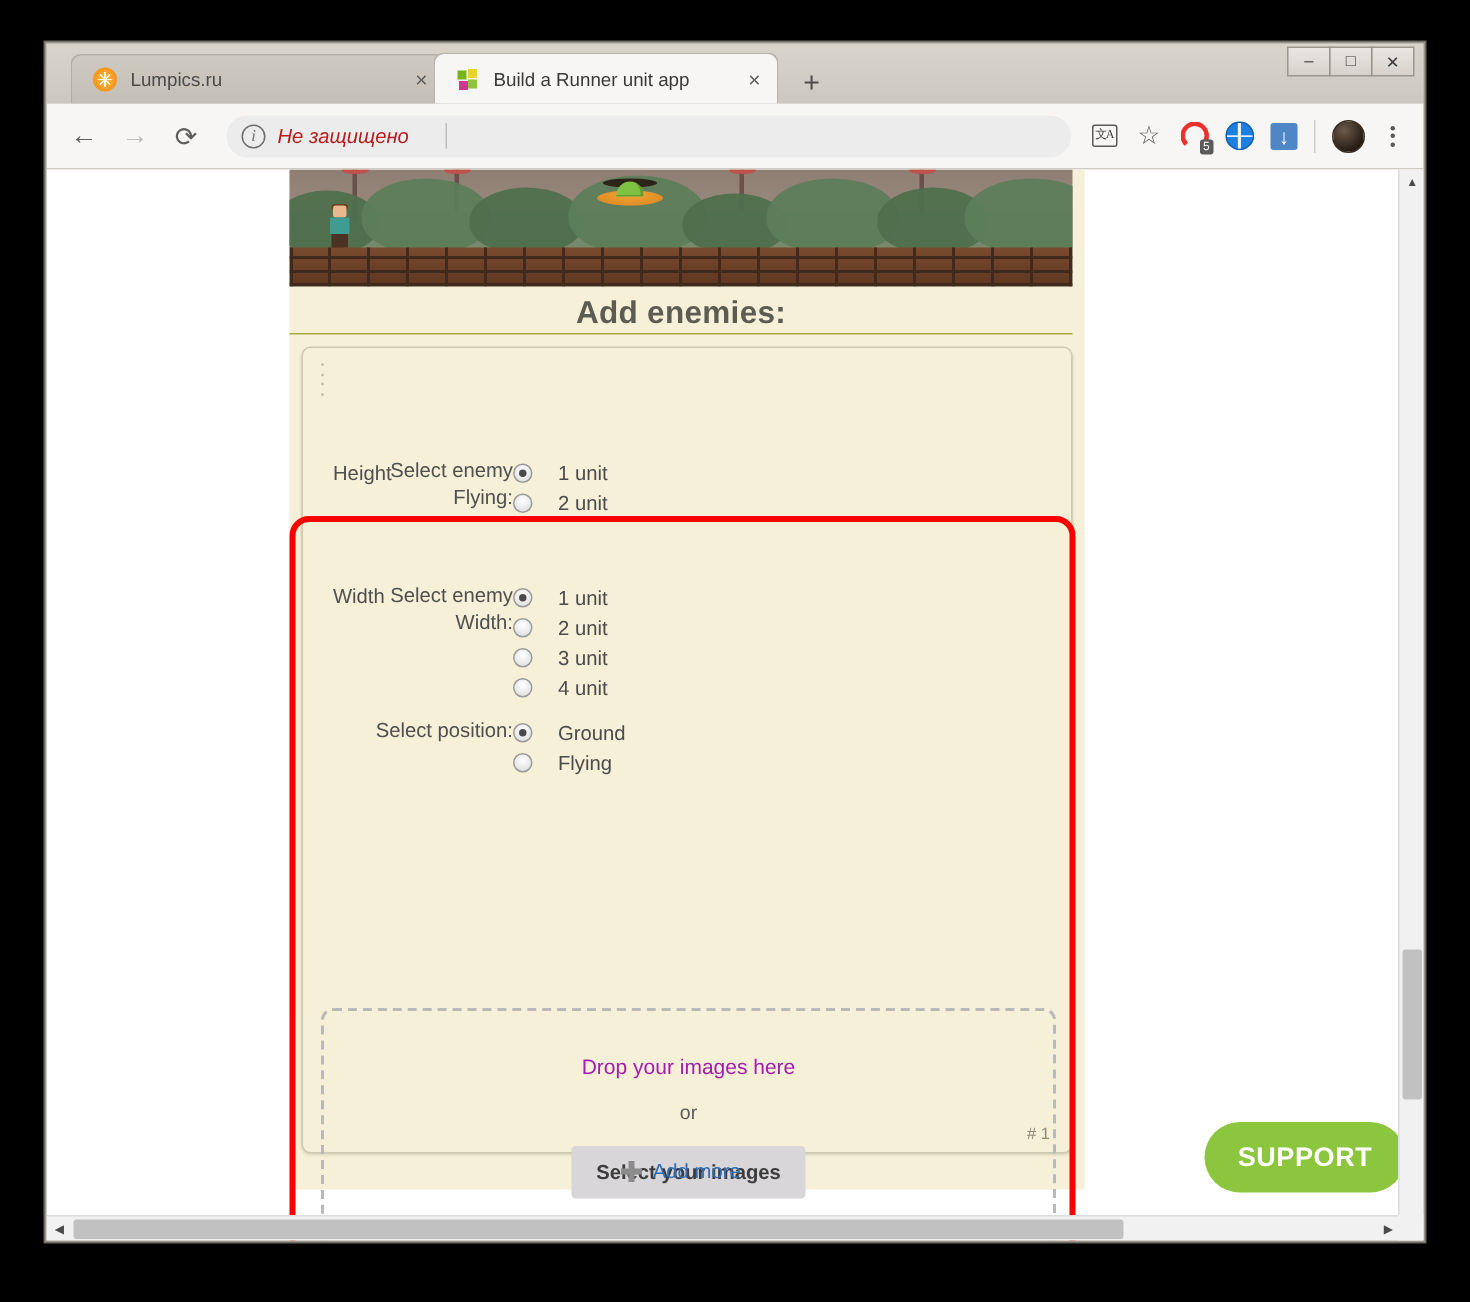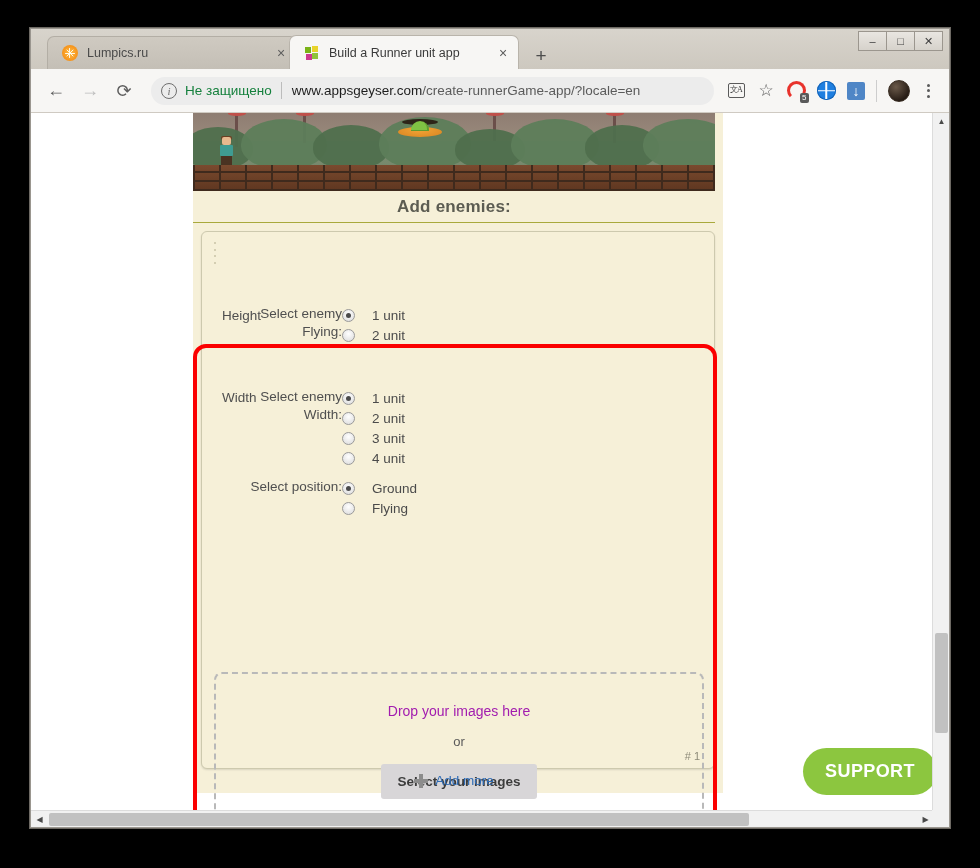--- a/index.html
+++ b/index.html
@@ -127,21 +127,21 @@
     overflow: hidden;
   }
   #info-icon {
     width: 16px; height: 16px; flex: 0 0 16px;
     border: 1.4px solid #6e6e6e; border-radius: 50%;
     color: #6e6e6e; font-size: 11px; font-style: italic;
     display: flex; align-items: center; justify-content: center;
     font-family: "Liberation Serif", serif;
     margin-right: 8px;
   }
-  #not-secure { color: #15803d; margin-right: 9px; }
+  #not-secure { color: #b91c1c; margin-right: 24px; font-style: italic; }
   #omni-sep { width:1px; height:17px; background:#bcbcbc; margin-right:10px; }
   #url { color: #5b5b5b; white-space: nowrap; }
   #url b { color: #1d1d1d; font-weight: normal; }
   .omni-action {
     width: 28px; height: 28px; flex: 0 0 28px;
     display: flex; align-items: center; justify-content: center;
     margin-left: 2px;
   }
   #translate-icon {
     width: 17px; height: 15px;
@@ -266,21 +266,21 @@
   }
   #ufo .shadow {
     position:absolute; left:4px; top:-2px; width:36px; height:6px;
     background:#2d2418; border-radius:50%;
   }
 
   
   #section-heading {
     position: absolute; left: 0; top: 84px; width: 522px;
     text-align: center;
-    font-size: 17px; font-weight: bold; color: #5c5c52;
+    font-size: 21px; font-weight: bold; color: #5c5c52;
     letter-spacing: .2px;
   }
   #heading-rule {
     position: absolute; left: 0; top: 109px; width: 522px; height: 1px;
     background: #a9a93c;
   }
 
   
   #enemy-card {
     position: absolute; left: 8px; top: 118px;
@@ -473,21 +473,20 @@
 
   <div id="toolbar">
     <div class="navbtn">←</div>
     <div class="navbtn disabled">→</div>
     <div class="navbtn">⟳</div>
 
     <div id="omnibox">
       <span id="info-icon">i</span>
       <span id="not-secure">Не защищено</span>
       <span id="omni-sep"></span>
-      <span id="url"><b>www.appsgeyser.com</b><span>/create-runnerGame-app/?locale=en</span></span>
     </div>
 
     <div class="omni-action">
       <span id="translate-icon">文A</span>
     </div>
     <div class="omni-action">
       <span id="star-icon">☆</span>
     </div>
     <div class="omni-action">
       <span id="ext-opera">

